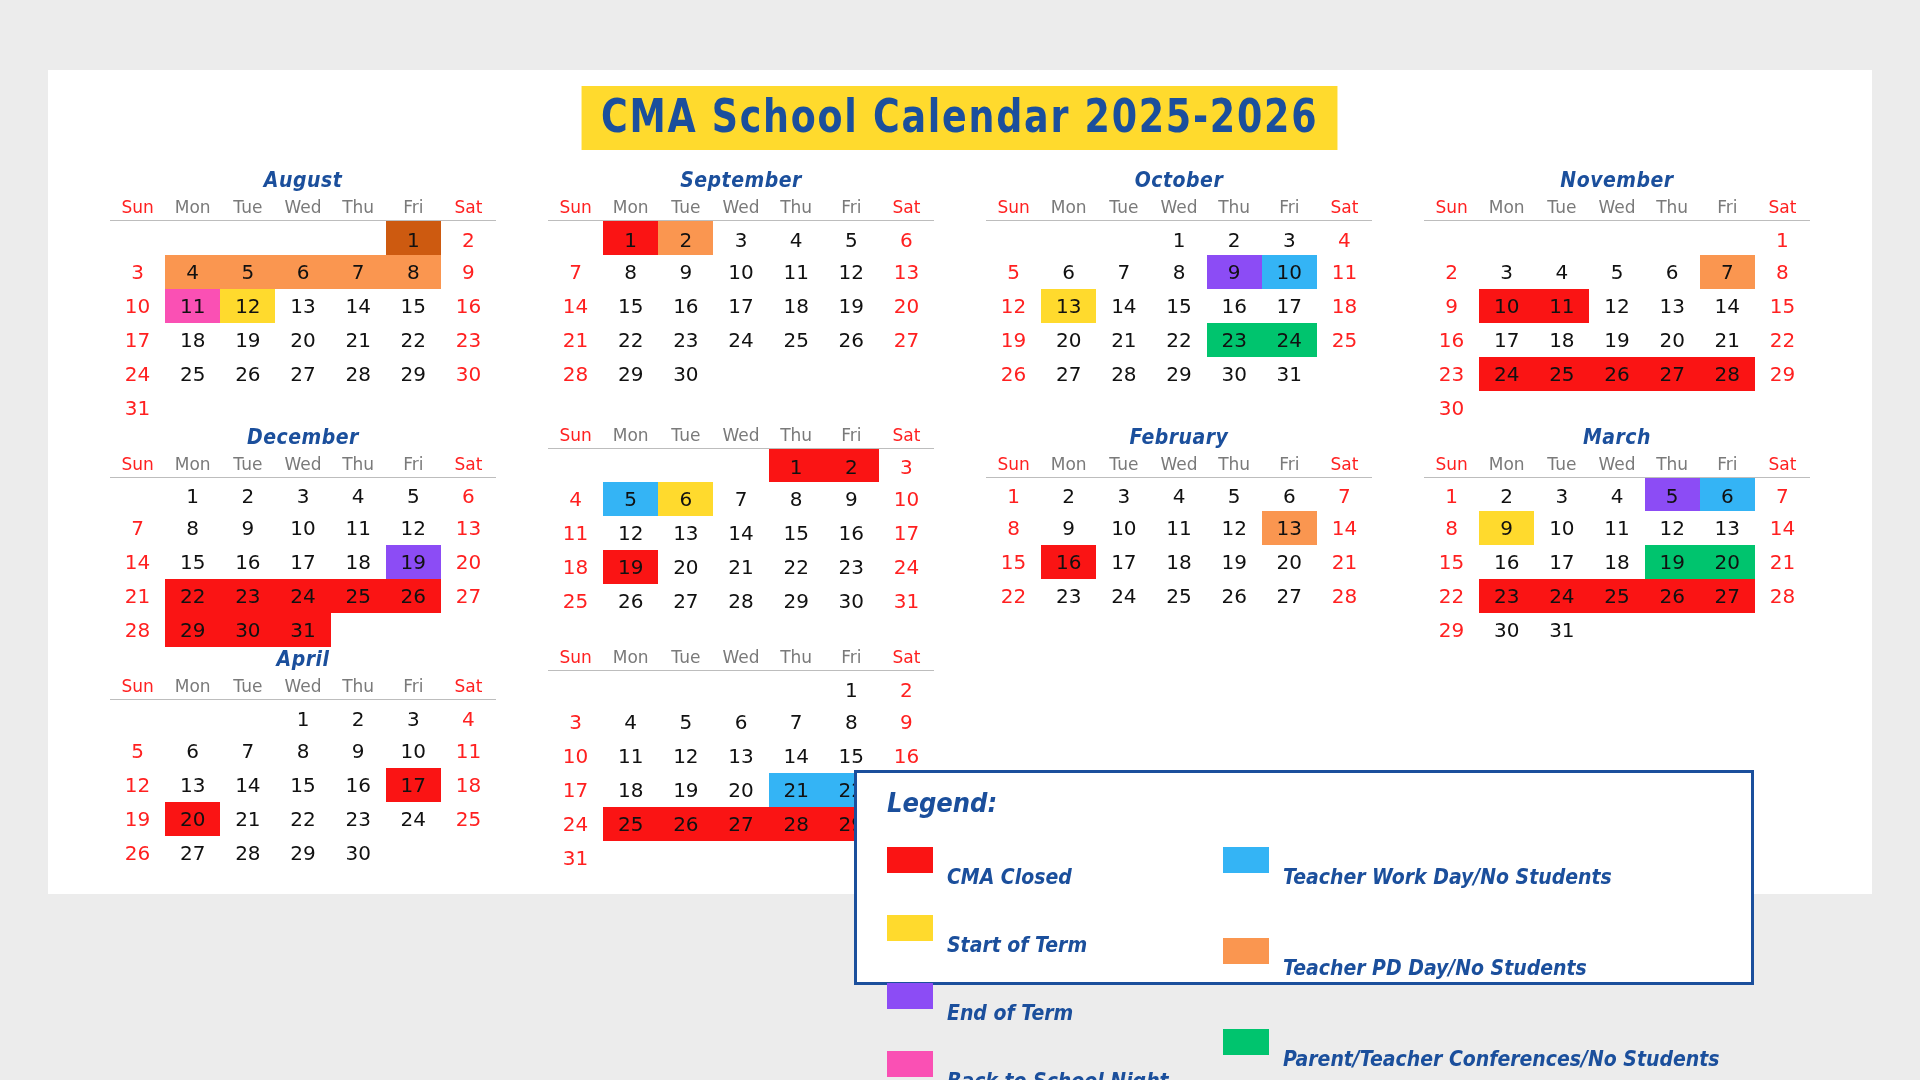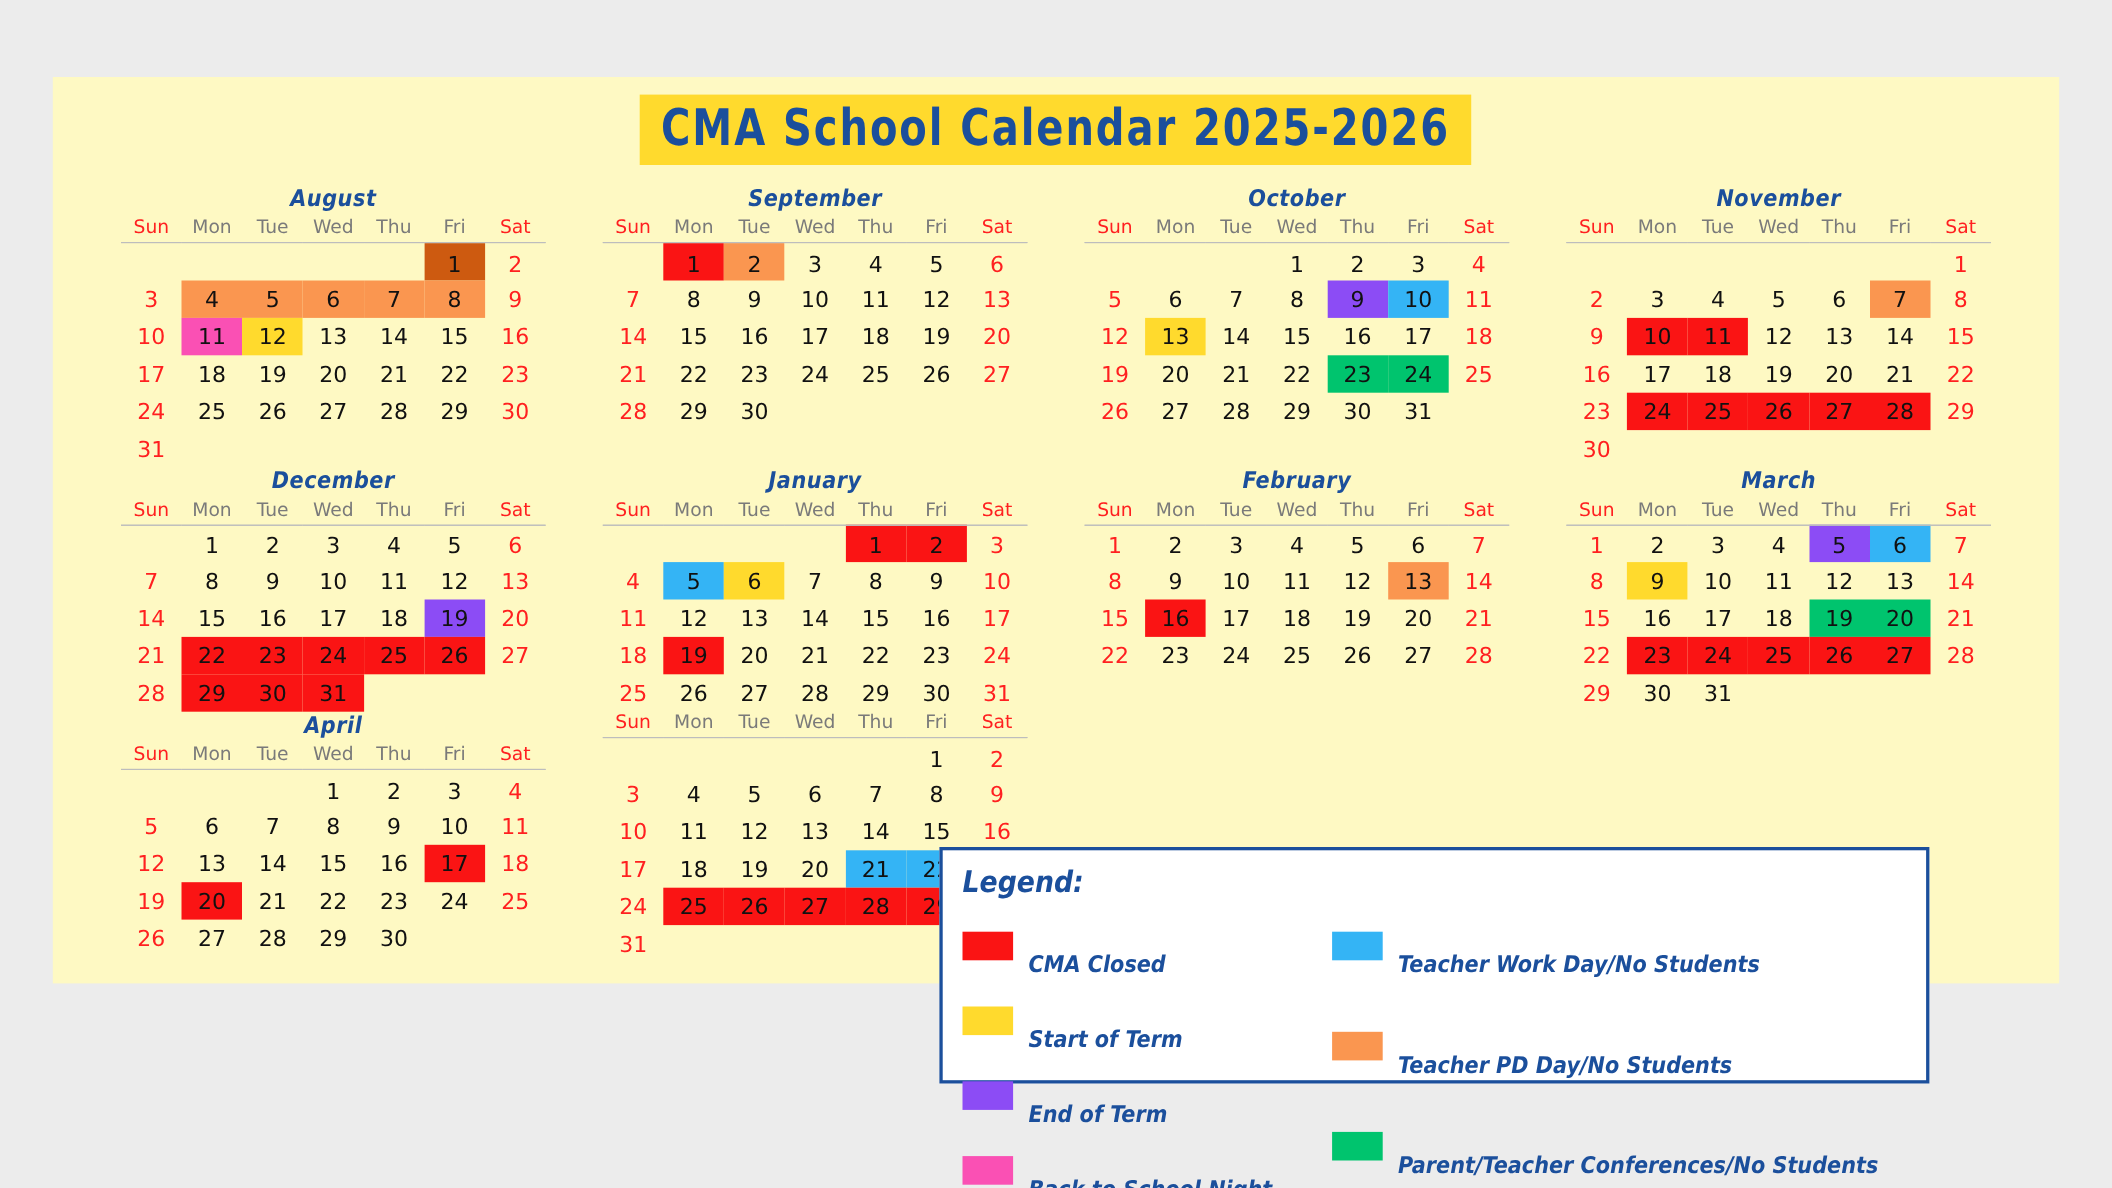--- a/index.html
+++ b/index.html
@@ -6,21 +6,21 @@
   html, body {
     width: 1920px; height: 1080px;
     background: #ececec;
     font-family: "DejaVu Sans", sans-serif;
     overflow: hidden;
   }
   #page {
     position: absolute;
     left: 48px; top: 70px;
     width: 1824px; height: 824px;
-    background: #fef9c3;
+    background: #ffffff;
   }
 
   
   .title-wrap {
     position: absolute;
     left: 0; top: 16px;
     width: 100%;
     display: flex; justify-content: center;
   }
   .title {
@@ -100,21 +100,21 @@
   td.c-green    { background: #00c46e; color: #111; }
   td.c-darkorange { background: #cd5a10; color: #111; }
 
   
   .legend {
     position: absolute;
     left: 806px; top: 700px;
     width: 900px; height: 215px;
     border: 3px solid #1b4f9c;
     background: #fff;
-    padding: 14px 22px 10px 18px;
+    padding: 14px 22px 10px 30px;
   }
   .legend-title {
     color: #1b4f9c;
     font-family: "DejaVu Sans Condensed", "Liberation Sans", sans-serif;
     font-weight: bold;
     font-style: italic;
     font-size: 27px;
     margin-bottom: 12px;
   }
   .legend-cols {
@@ -480,21 +480,20 @@
               <td class="c-red">30</td>
               <td class="c-red">31</td>
               <td class="empty"></td>
               <td class="empty"></td>
               <td class="empty"></td>
             </tr>
           </tbody>
         </table>
       </div>
       <div class="month">
-        <div class="month-name">January</div>
         <table class="cal">
           <thead>
             <tr>
               <th class="weekend">Sun</th>
               <th>Mon</th>
               <th>Tue</th>
               <th>Wed</th>
               <th>Thu</th>
               <th>Fri</th>
               <th class="weekend">Sat</th>

